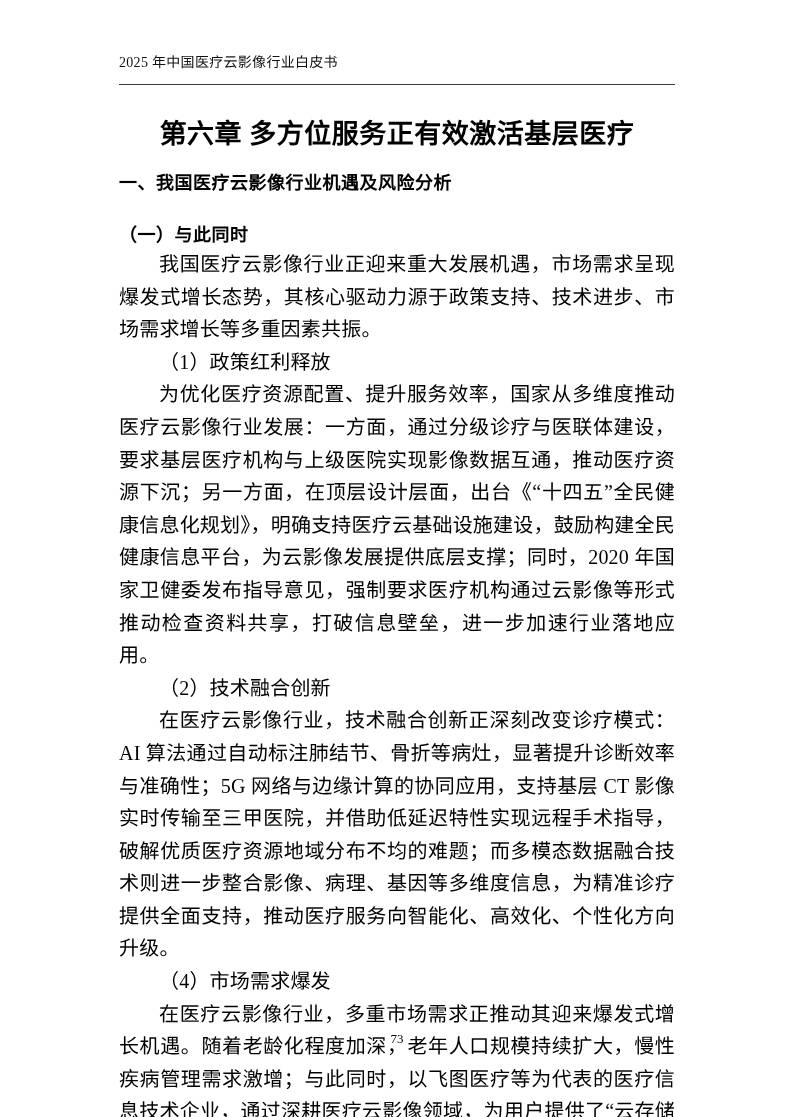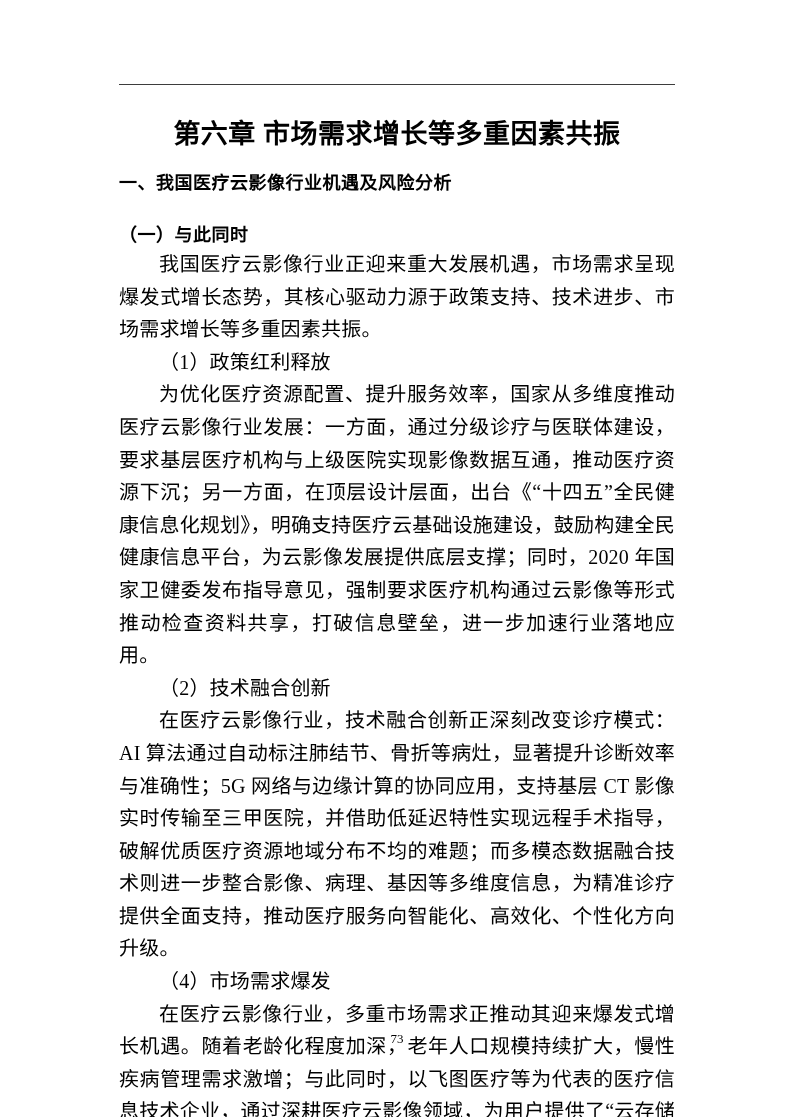--- a/index.html
+++ b/index.html
@@ -88,24 +88,25 @@
     text-align: center;
     font-size: 13px;
     line-height: 16px;
   }
 </style>
 </head>
 <body>
 
 <div class="page">
 
+  <div class="doc-header">2025 年中国医疗云影像行业白皮书</div>
 
   <div class="header-rule"></div>
 
-  <h1 class="chapter-title">第六章 市场需求增长等多重因素共振</h1>
+  <h1 class="chapter-title">第六章 多方位服务正有效激活基层医疗</h1>
 
   <h2 class="section-heading">一、我国医疗云影像行业机遇及风险分析</h2>
 
   <h3 class="subsection-heading">（一）与此同时</h3>
 
   <div class="body-text">
     <p>我国医疗云影像行业正迎来重大发展机遇，市场需求呈现爆发式增长态势，其核心驱动力源于政策支持、技术进步、市场需求增长等多重因素共振。</p>
     <p>（1）政策红利释放</p>
     <p>为优化医疗资源配置、提升服务效率，国家从多维度推动医疗云影像行业发展：一方面，通过分级诊疗与医联体建设，要求基层医疗机构与上级医院实现影像数据互通，推动医疗资源下沉；另一方面，在顶层设计层面，出台《“十四五”全民健康信息化规划》，明确支持医疗云基础设施建设，鼓励构建全民健康信息平台，为云影像发展提供底层支撑；同时，2020 年国家卫健委发布指导意见，强制要求医疗机构通过云影像等形式推动检查资料共享，打破信息壁垒，进一步加速行业落地应用。</p>
     <p>（2）技术融合创新</p>

